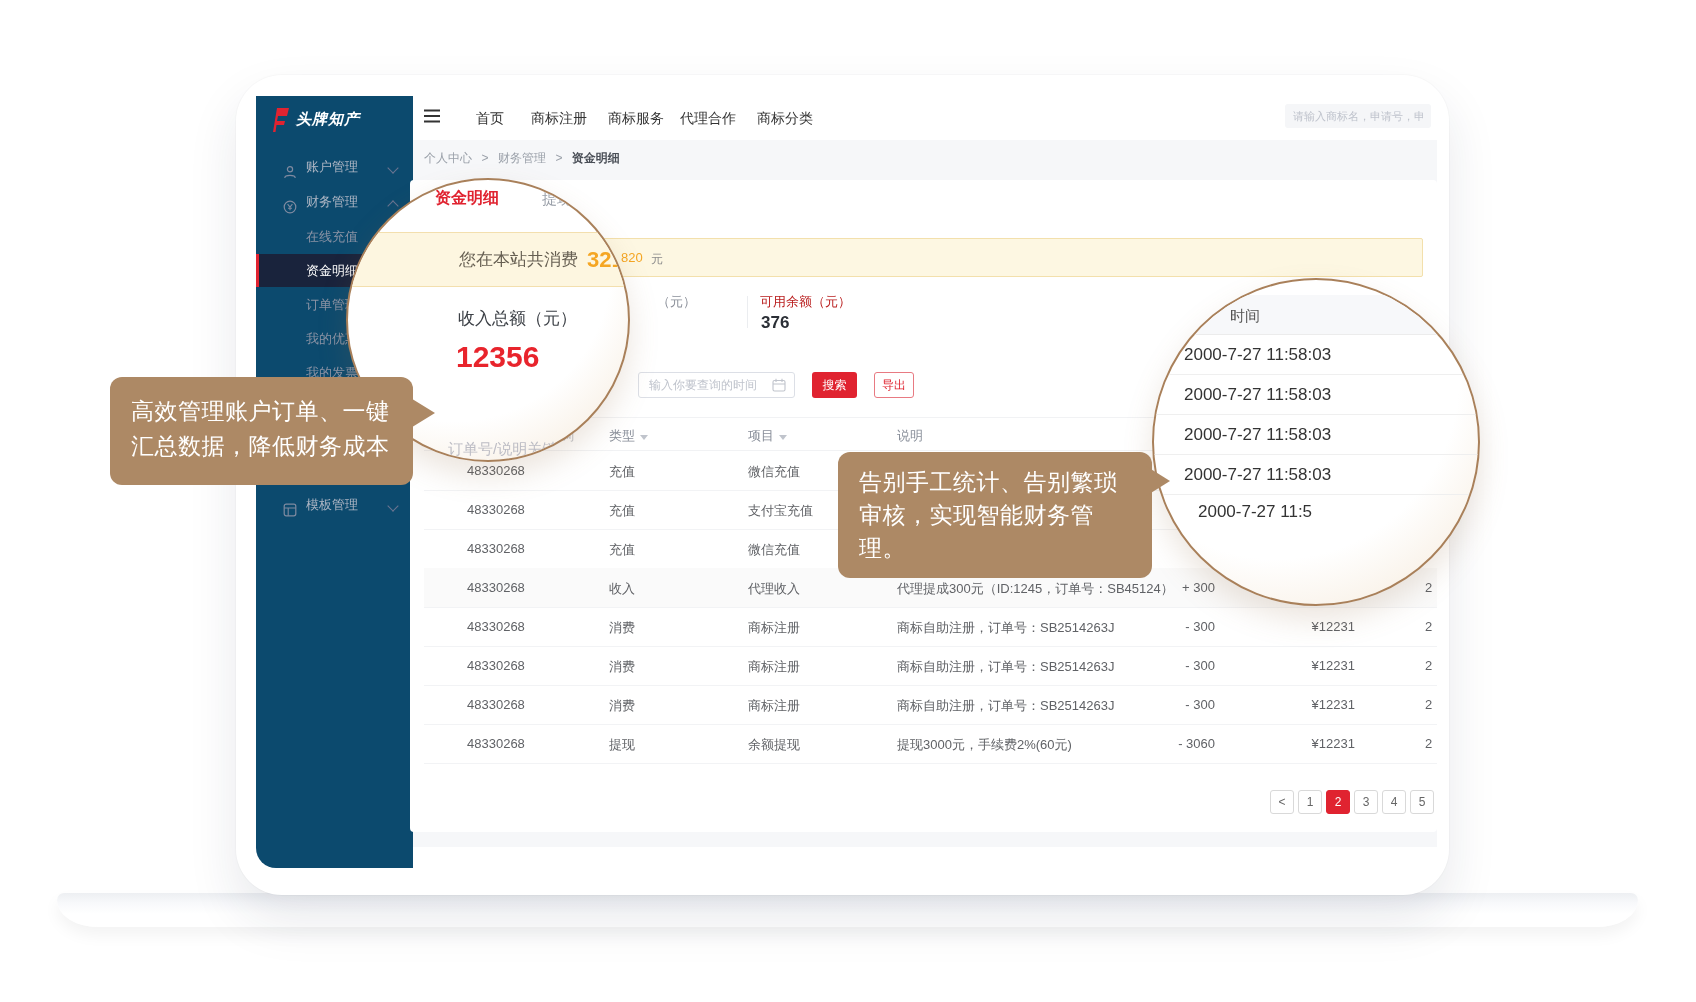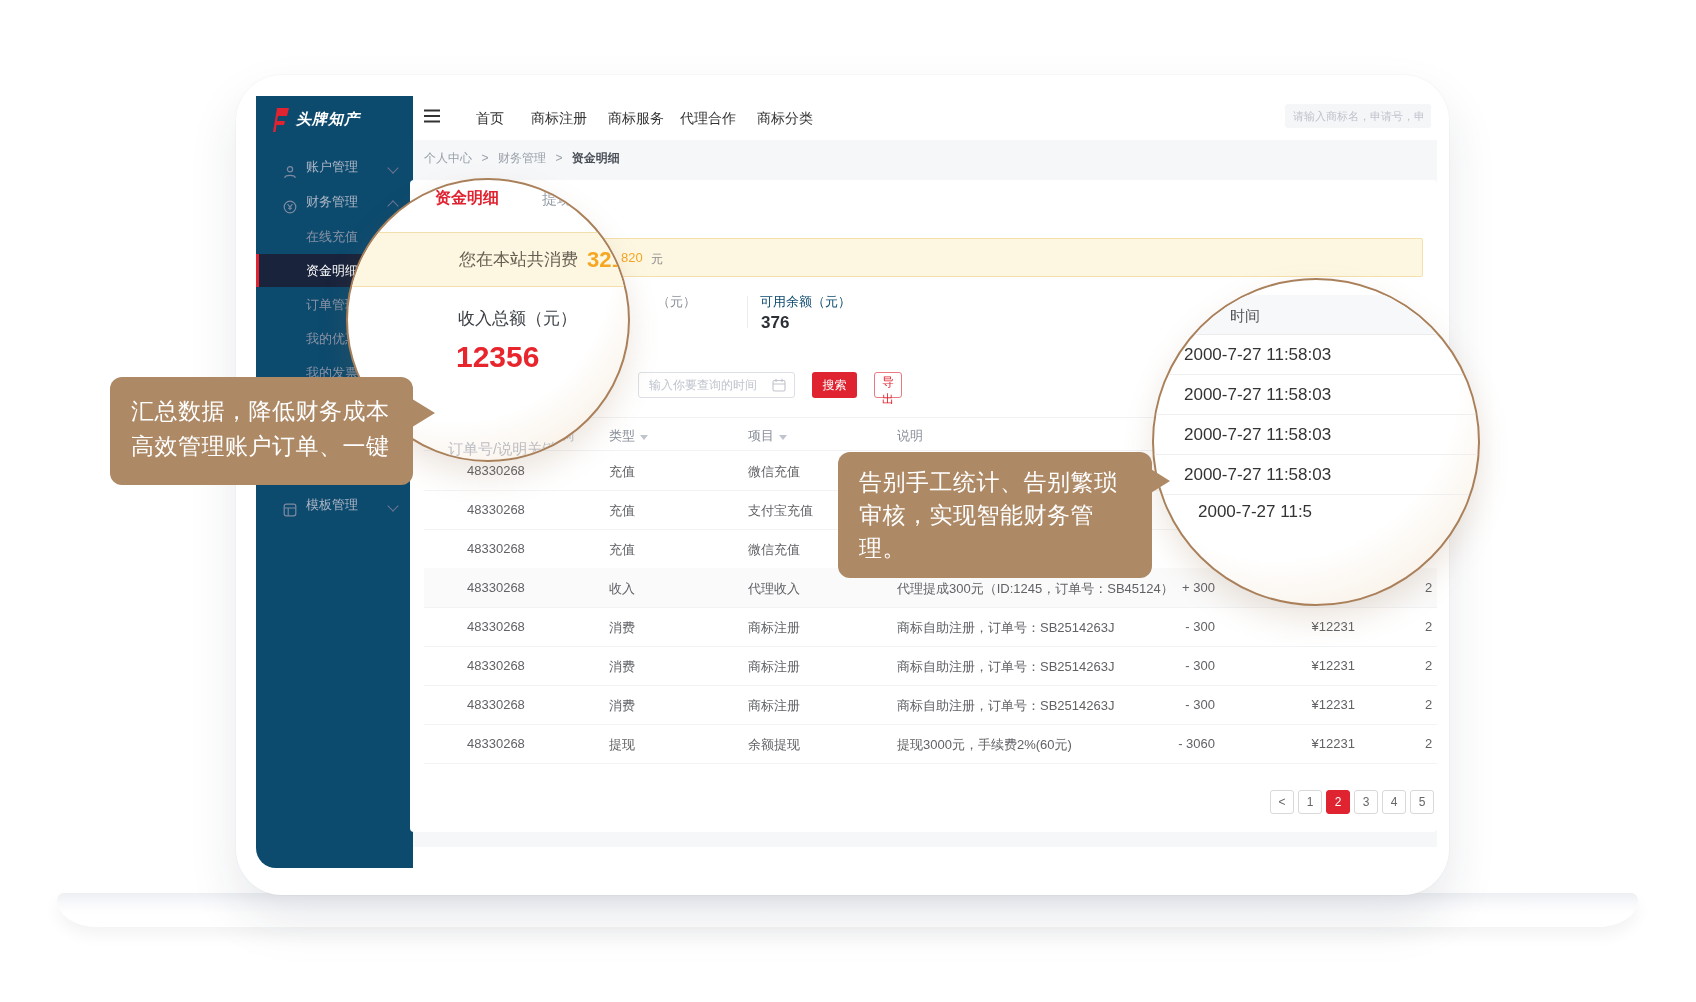--- a/index.html
+++ b/index.html
@@ -162,32 +162,32 @@
 
   <div class="abs card"></div>
 
   <div class="abs banner">
     <span class="abs" style="left:196px;top:11px;font-size:13px;color:#f5a623;">820</span>
     <span class="abs" style="left:226px;top:12px;font-size:12px;color:#8c8c8c;">元</span>
   </div>
 
   <span class="abs" style="left:657px;top:293px;font-size:13px;color:#8a8f99;">（元）</span>
   <div class="abs" style="left:747px;top:296px;width:1px;height:32px;background:#ebedf0;"></div>
-  <span class="abs" style="left:760px;top:293px;font-size:13px;color:#0c4a6e;">可用余额（元）</span>
+  <span class="abs" style="left:760px;top:293px;font-size:13px;color:#b91c1c;">可用余额（元）</span>
   <span class="abs" style="left:761px;top:313px;font-size:17px;font-weight:bold;color:#2b2f36;">376</span>
 
   <input class="abs date-input" style="left: 638px; top: 372px; width: 157px; height: 26px;" placeholder="输入你要查询的时间">
   <span class="abs" style="left:772px;top:378px;">
     <svg width="14" height="14" viewBox="0 0 14 14">
         <rect x="1" y="2.5" width="12" height="10.5" rx="1.5" fill="none" stroke="#c0c4cc" stroke-width="1.1"></rect>
         <path d="M4 0.8 L4 4 M10 0.8 L10 4 M1 6 L13 6" stroke="#c0c4cc" stroke-width="1.1"></path>
       </svg>
   </span>
   <button class="abs btn-red" style="left:812px;top:372px;width:45px;height:26px;">搜索</button>
-  <button class="abs btn-outline" style="left:874px;top:372px;width:28px;height:26px;">导出</button>
+  <button class="abs btn-outline" style="left:874px;top:372px;width:40px;height:26px;">导出</button>
 
   <div class="abs" style="left:424px;top:417px;width:1013px;height:34px;border-top:1px solid #f1f2f4;border-bottom:1px solid #f1f2f4;box-sizing:border-box;">
     <span class="abs th" style="left:43px;top:9px;color:#c0c4cc;">订单号/说明关键词</span>
     <span class="abs th" style="left:185px;top:9px;">
       <span>类型</span><span class="sort-caret"></span>
     </span>
     <span class="abs th" style="left:324px;top:9px;">
       <span>项目</span><span class="sort-caret"></span>
     </span>
     <span class="abs th" style="left:473px;top:9px;">说明</span>
@@ -290,22 +290,22 @@
       <span class="abs" style="left:76px;top:12px;font-size:15px;color:#555;">时间</span>
     </div>
     <div class="abs" style="left:0;top:55px;width:324px;height:40px;border-bottom:1px solid #efefef;box-sizing:border-box;line-height:40px;padding-left:30px;font-size:17px;color:#333;white-space:nowrap;">2000-7-27  11:58:03</div>
     <div class="abs" style="left:0;top:95px;width:324px;height:40px;border-bottom:1px solid #efefef;box-sizing:border-box;line-height:40px;padding-left:30px;font-size:17px;color:#333;white-space:nowrap;">2000-7-27  11:58:03</div>
     <div class="abs" style="left:0;top:135px;width:324px;height:40px;border-bottom:1px solid #efefef;box-sizing:border-box;line-height:40px;padding-left:30px;font-size:17px;color:#333;white-space:nowrap;">2000-7-27  11:58:03</div>
     <div class="abs" style="left:0;top:175px;width:324px;height:40px;border-bottom:1px solid #efefef;box-sizing:border-box;line-height:40px;padding-left:30px;font-size:17px;color:#333;white-space:nowrap;">2000-7-27  11:58:03</div>
     <div class="abs" style="left:44px;top:222px;font-size:17px;color:#333;white-space:nowrap;">2000-7-27  11:5</div>
   </div>
 
   <div class="tip" style="left:110px;top:377px;width:303px;height:108px;padding:17px 21px;box-sizing:border-box;">
+    <div style="white-space:nowrap;">高效管理账户订单、一键</div>
     <div style="white-space:nowrap;">汇总数据，降低财务成本</div>
-    <div style="white-space:nowrap;">高效管理账户订单、一键</div>
   </div>
   <div class="tip-arrow" style="left:409px;top:397px;"></div>
 
   <div class="tip" style="left:838px;top:452px;width:314px;height:126px;padding:14px 21px;box-sizing:border-box;line-height:33px;">
     <div style="white-space:nowrap;">告别手工统计、告别繁琐</div>
     <div style="white-space:nowrap;">审核，实现智能财务管</div>
     <div style="white-space:nowrap;">理。</div>
   </div>
   <div class="tip-arrow" style="left:1146px;top:466px;border-top-width:15px;border-bottom-width:15px;border-left-width:24px;"></div>
 

